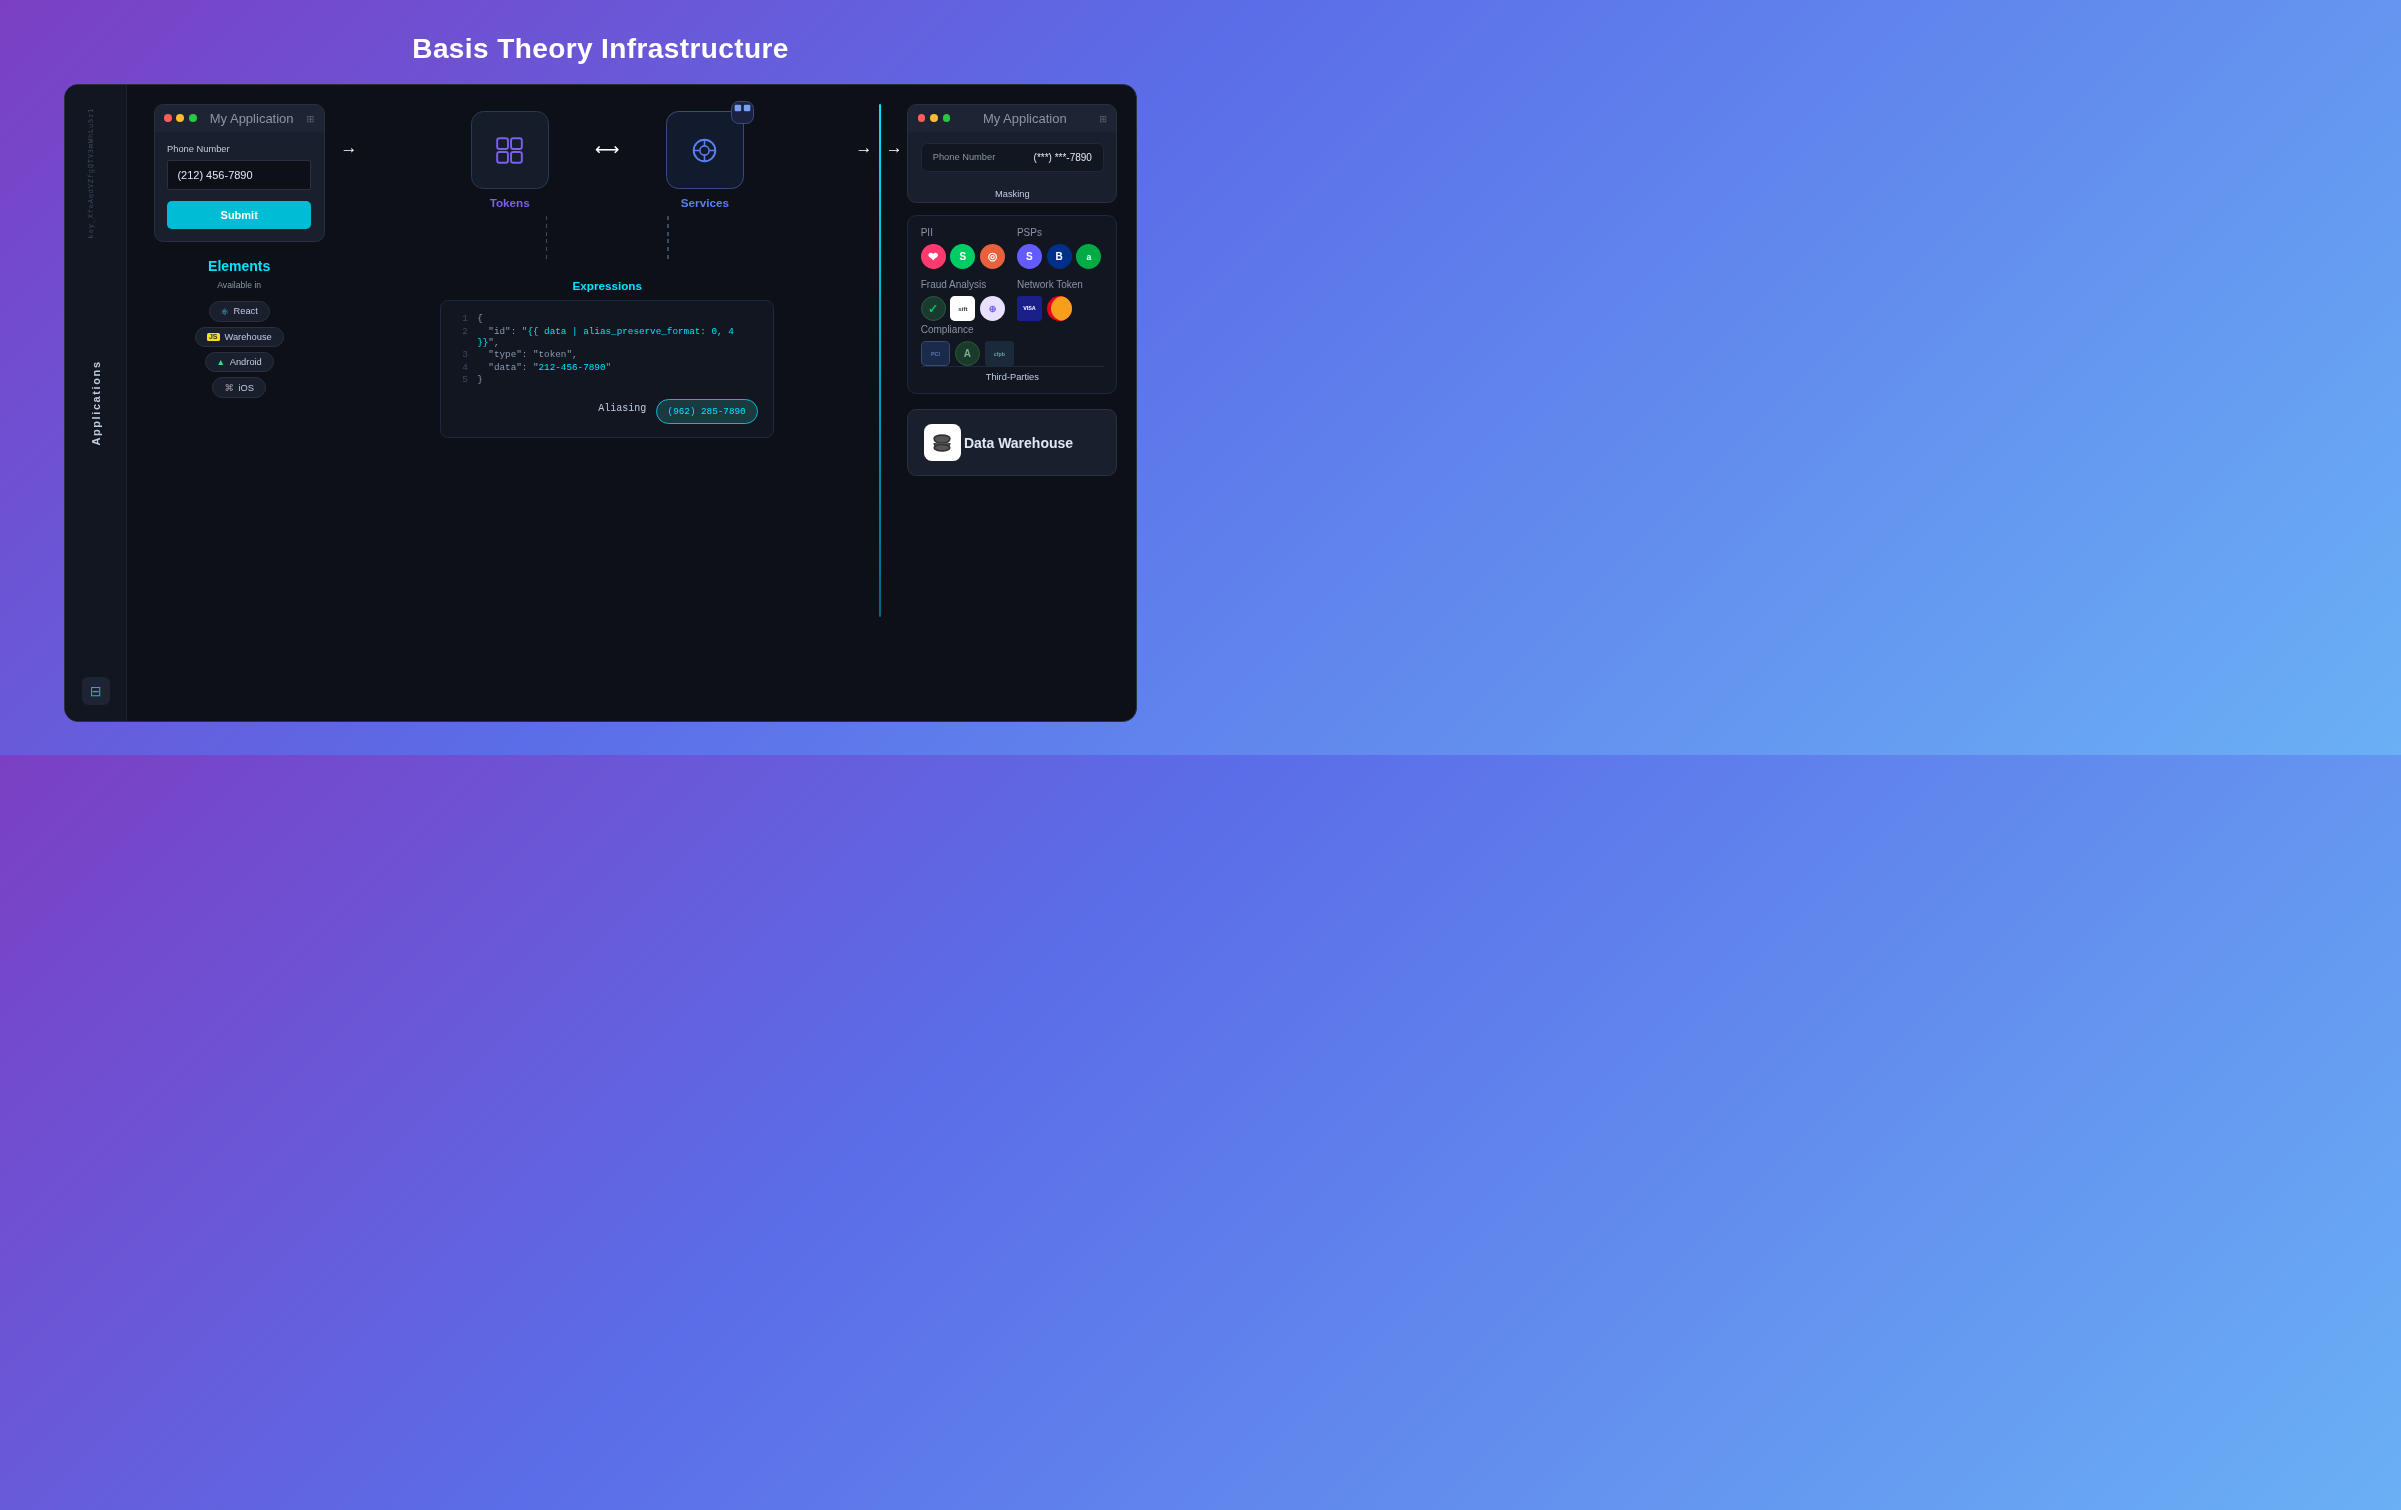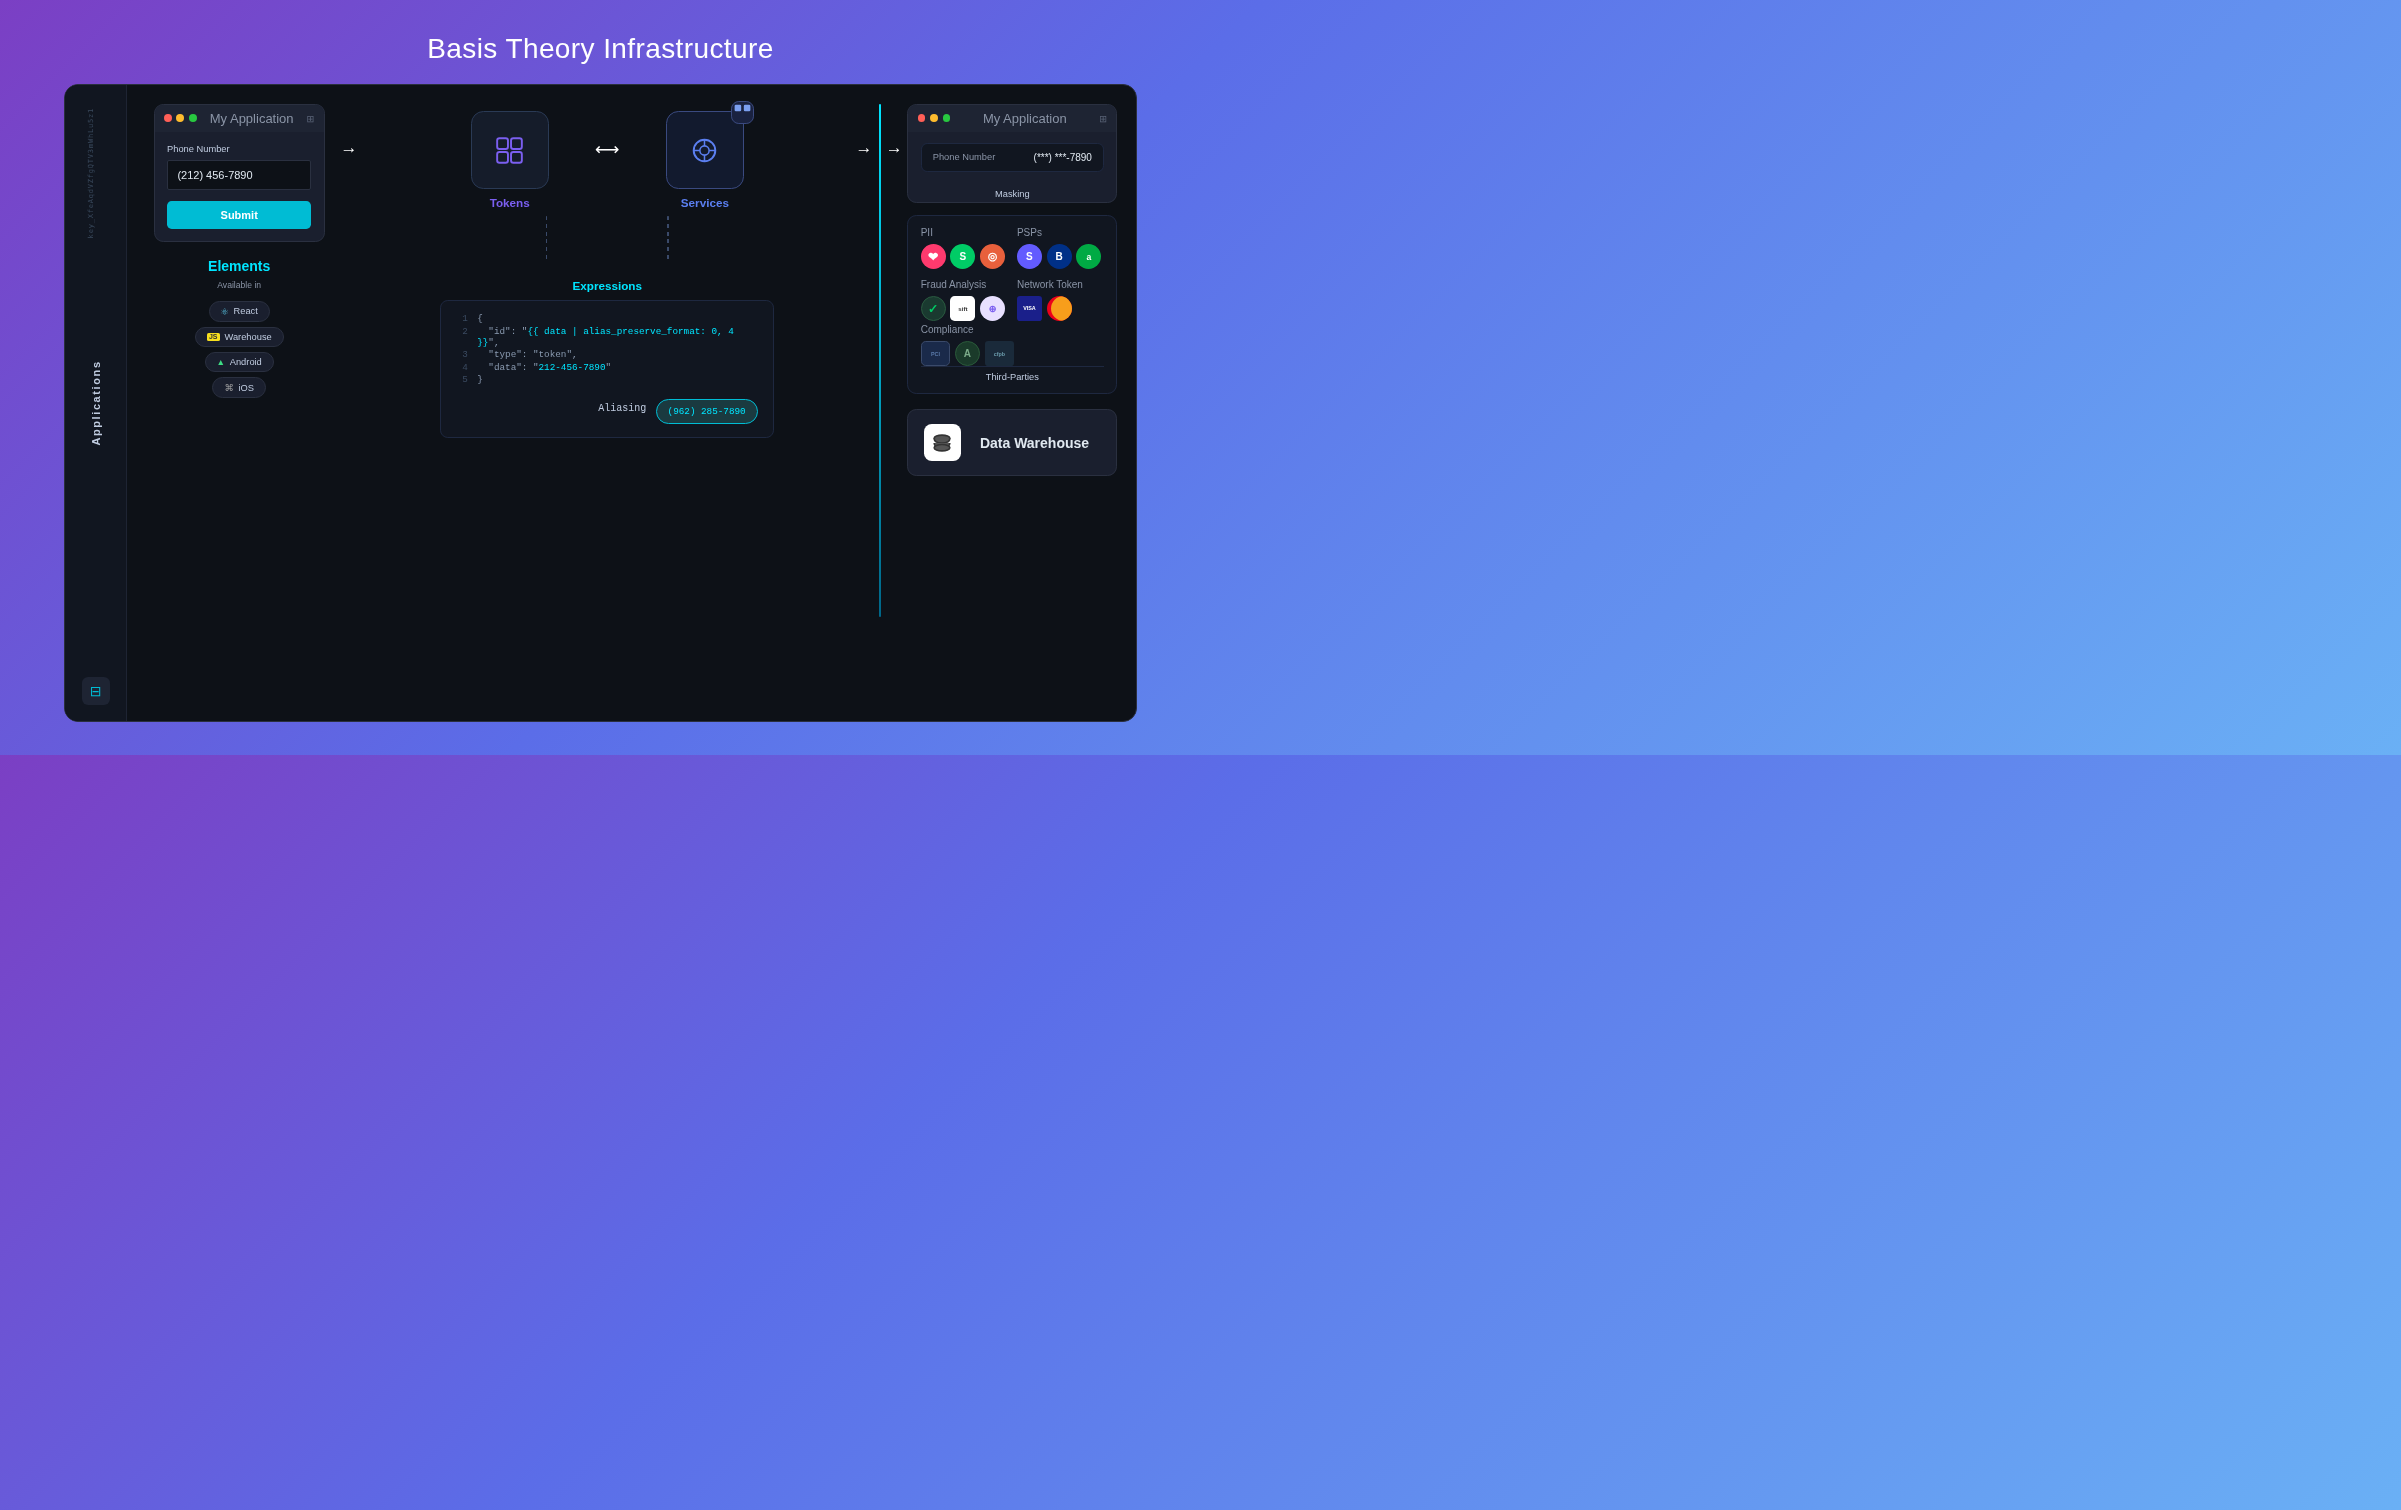--- a/index.html
+++ b/index.html
@@ -10,21 +10,21 @@
       display: flex;
       flex-direction: column;
       align-items: center;
       justify-content: center;
       font-family: -apple-system, BlinkMacSystemFont, 'Segoe UI', sans-serif;
       overflow: hidden;
     }
     .page-title {
       color: #fff;
       font-size: 28px;
-      font-weight: 400;
+      font-weight: 700;
       margin-bottom: 18.7px;
       letter-spacing: 0.4px;
     }
     .main-container {
       width: 1073px;
       height: 638px;
       background: #0d1117;
       border-radius: 14px;
       border: 0.8px solid #2a2f3e;
       display: flex;
@@ -395,21 +395,21 @@
       padding-top: 4.7px;
       border-top: 0.8px solid #1e2840;
     }
     
     .dw-box {
       background: #1a1f2e;
       border-radius: 9.3px;
       border: 0.8px solid #2a3040;
       display: flex;
       align-items: center;
-      gap: 19px;
+      gap: 3px;
       padding: 14px 15.6px;
     }
     .dw-icon {
       width: 37px; height: 37px;
       background: #fff;
       border-radius: 7.8px;
       display: flex; align-items: center; justify-content: center;
       font-size: 17px;
     }
     .dw-label {

